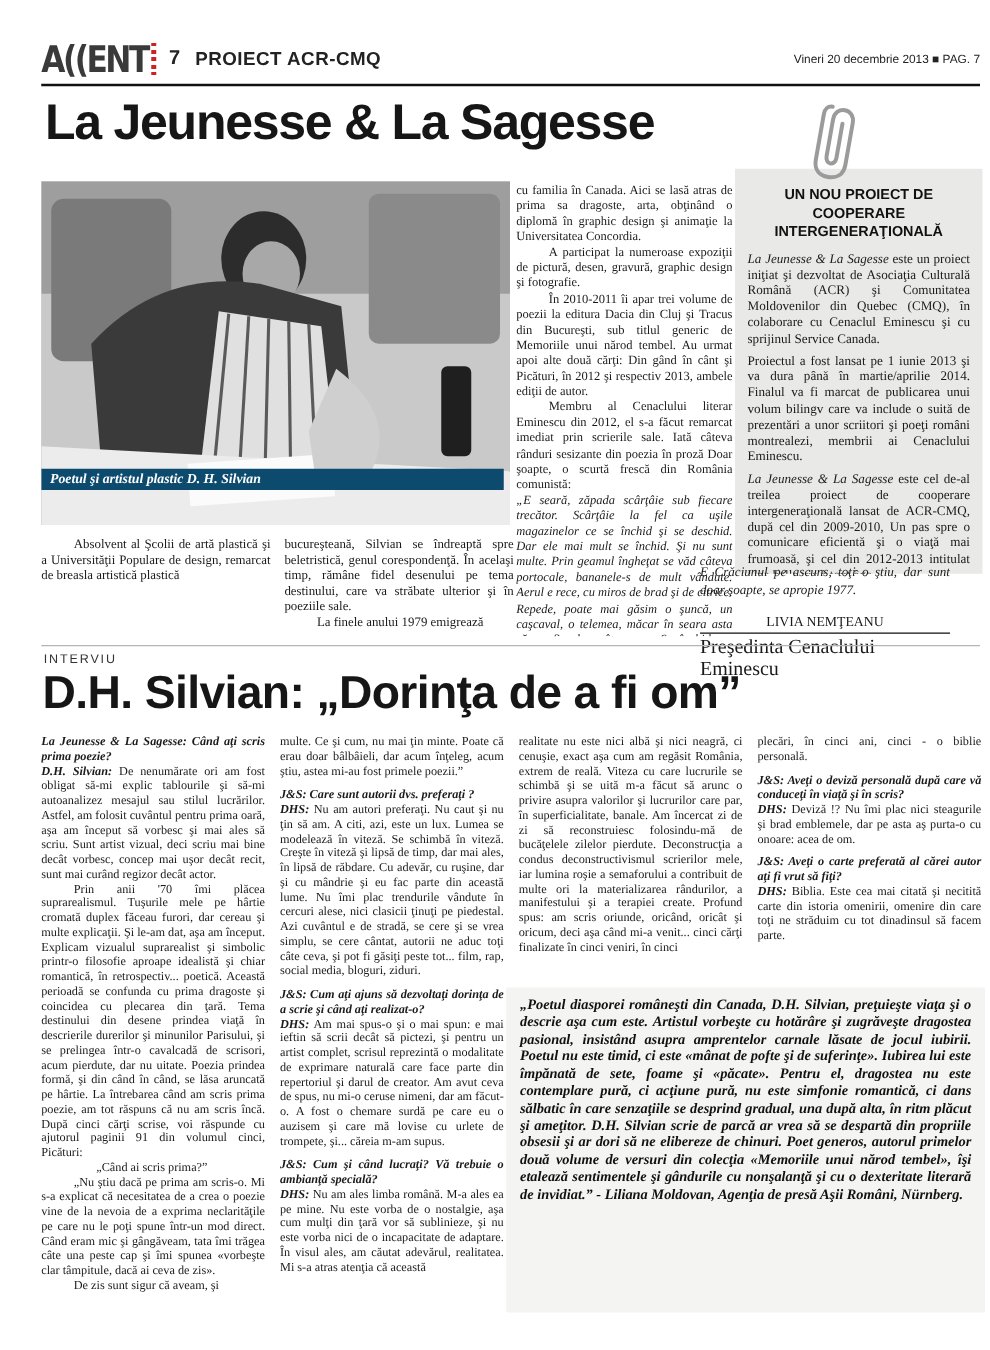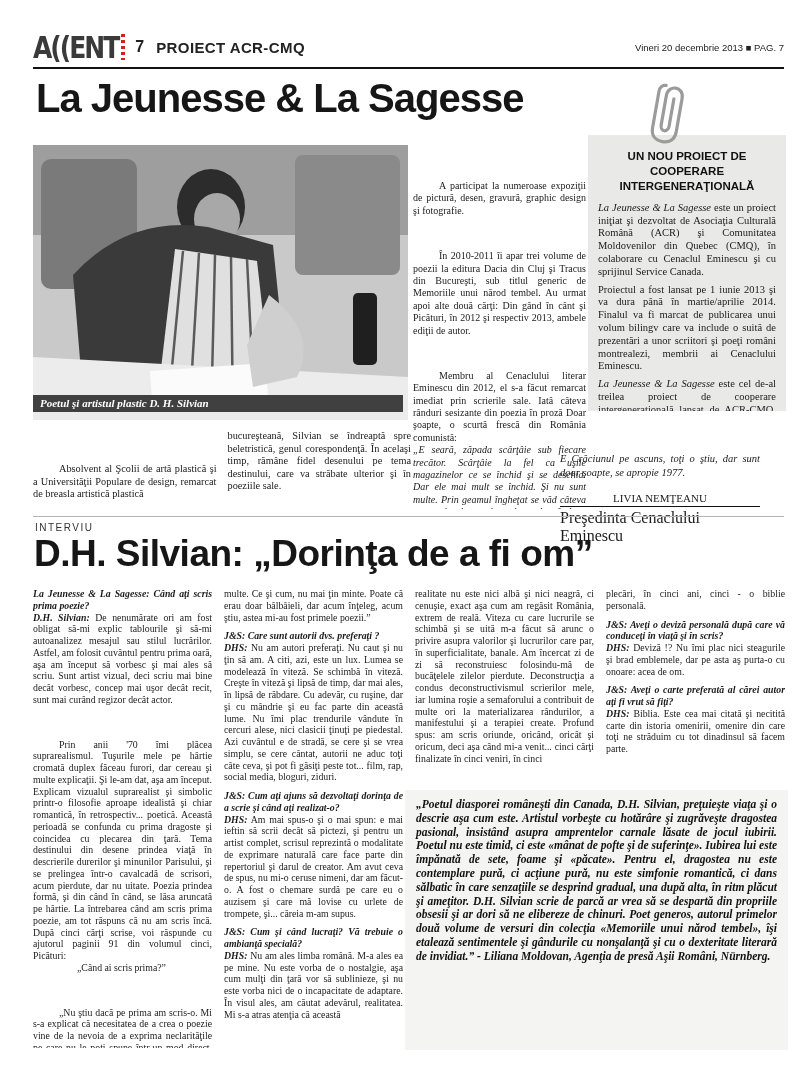--- a/index.html
+++ b/index.html
@@ -16,34 +16,34 @@
   .page-num { font:700 16px "Liberation Sans", sans-serif; margin-left:10px; color:#222; }
   .section-title { font:700 15px "Liberation Sans", sans-serif; letter-spacing:.4px; margin-left:12px; color:#222; }
   .date { margin-left:auto; font:400 9.5px "Liberation Sans", sans-serif; color:#222; }
   .header-rule { position:absolute; left:33px; right:8px; top:67px; border-top:2px solid #111; }
   
   .main-title { position:absolute; left:36px; top:78px; font:700 40px/1 "Liberation Sans", sans-serif;
                 letter-spacing:-1px; color:#161616; }
   .paperclip { position:absolute; left:652px; top:80px; transform:rotate(10deg); z-index:4; }
   
   .photo { position:absolute; left:33px; top:145px; width:375px; height:275px; background:#c6c6c6; overflow:hidden; }
-  .photo-caption { position:absolute; left:0; right:5px; bottom:8px; background:#404040; color:#fff;
+  .photo-caption { position:absolute; left:0; right:5px; bottom:28px; background:#0c4a6e; color:#fff;
                    font:italic 700 11px/17px "Liberation Serif", serif; padding:0 7px; height:17px; z-index:2; }
   
   p { text-align:justify; }
   .art-col-right { position:absolute; left:413px; top:147px; width:173px; height:362px; overflow:hidden;
                    font-size:10px; line-height:1.24; }
   .below-cols { position:absolute; left:33px; top:430px; width:378px; height:86px; overflow:hidden;
                 display:flex; gap:11px; font-size:10.3px; line-height:1.22; }
   .below-cols .c { flex:1; }
-  .ind { text-indent:26px;margin-top:33px; }
+  .ind { text-indent:26px; }
   .ital { font-style:italic; }
   .dlg { text-indent:44px; }
   
-  .sidebar { position:absolute; left:588px; top:135px; width:198px; height:276px; background:#e9e9e8;
+  .sidebar { position:absolute; left:588px; top:135px; width:198px; height:324px; background:#e9e9e8;
              padding:14px 10px 8px; overflow:hidden; }
   .sidebar h3 { font:700 11.5px/1.3 "Liberation Sans", sans-serif; text-align:center; margin-bottom:8px; color:#111; }
   .sidebar p { font-size:10.5px; line-height:1.22; margin-bottom:5px; }
   .signoff { position:absolute; left:560px; top:452px; width:200px; font-size:10.5px; }
   .signoff-quote { font-style:italic; line-height:1.3; }
   .signoff-name { margin-top:13px; font-weight:400; font-size:11px; border-bottom:1.5px solid #111; padding-bottom:2px;text-align:center; }
   .signoff-role { font-size:16px; padding-top:2px; }
   
   .section-rule { position:absolute; left:33px; right:8px; top:516px; border-top:1px solid #b5b5b5; }
   .kicker { position:absolute; left:35px; top:522px; font:400 10px "Liberation Sans", sans-serif;
@@ -103,20 +103,21 @@
       </g>
       <path d="M0 212 L375 232 L375 275 L0 275 Z" fill="#ececec"></path>
       <rect x="118" y="222" width="116" height="34" fill="#fbfbfb" transform="rotate(-4 176 239)"></rect>
       <path d="M236 150 Q286 188 264 232 L220 242 L214 200 Z" fill="#cfcfcf"></path>
       <rect x="320" y="148" width="24" height="72" rx="5" fill="#1f1f1f"></rect>
     </svg>
     <div class="photo-caption">Poetul şi artistul plastic D. H. Silvian</div>
   </div>
 
   <div class="art-col-right">
+    <p>cu familia în Canada. Aici se lasă atras de prima sa dragoste, arta, obţinând o diplomă în graphic design şi animaţie la Universitatea Concordia.</p>
     <p class="ind">A participat la numeroase expoziţii de pictură, desen, gravură, graphic design şi fotografie.</p>
     <p class="ind">În 2010-2011 îi apar trei volume de poezii la editura Dacia din Cluj şi Tracus din Bucureşti, sub titlul generic de Memoriile unui nărod tembel. Au urmat apoi alte două cărţi: Din gând în cânt şi Picături, în 2012 şi respectiv 2013, ambele ediţii de autor.</p>
     <p class="ind">Membru al Cenaclului literar Eminescu din 2012, el s-a făcut remarcat imediat prin scrierile sale. Iată câteva rânduri sesizante din poezia în proză Doar şoapte, o scurtă frescă din România comunistă:</p>
     <p class="ital">„E seară, zăpada scârţâie sub fiecare trecător. Scârţâie la fel ca uşile magazinelor ce se închid şi se deschid. Dar ele mai mult se închid. Şi nu sunt multe. Prin geamul îngheţat se văd câteva portocale, bananele-s de mult vândute. Aerul e rece, cu miros de brad şi de citrice.</p>
     <p class="ital">Repede, poate mai găsim o şuncă, un caşcaval, o telemea, măcar în seara asta să se fi adus câte ceva. Se închide, e târziu.</p>
   </div>
 
   <aside class="sidebar">
     <h3>UN NOU PROIECT DE COOPERARE INTERGENERAŢIONALĂ</h3>
     <p><span class="ital">La Jeunesse &amp; La Sagesse</span><span> este un proiect iniţiat şi dezvoltat de Asociaţia Culturală Română (ACR) şi Comunitatea Moldovenilor din Quebec (CMQ), în colaborare cu Cenaclul Eminescu şi cu sprijinul Service Canada.</span></p>

